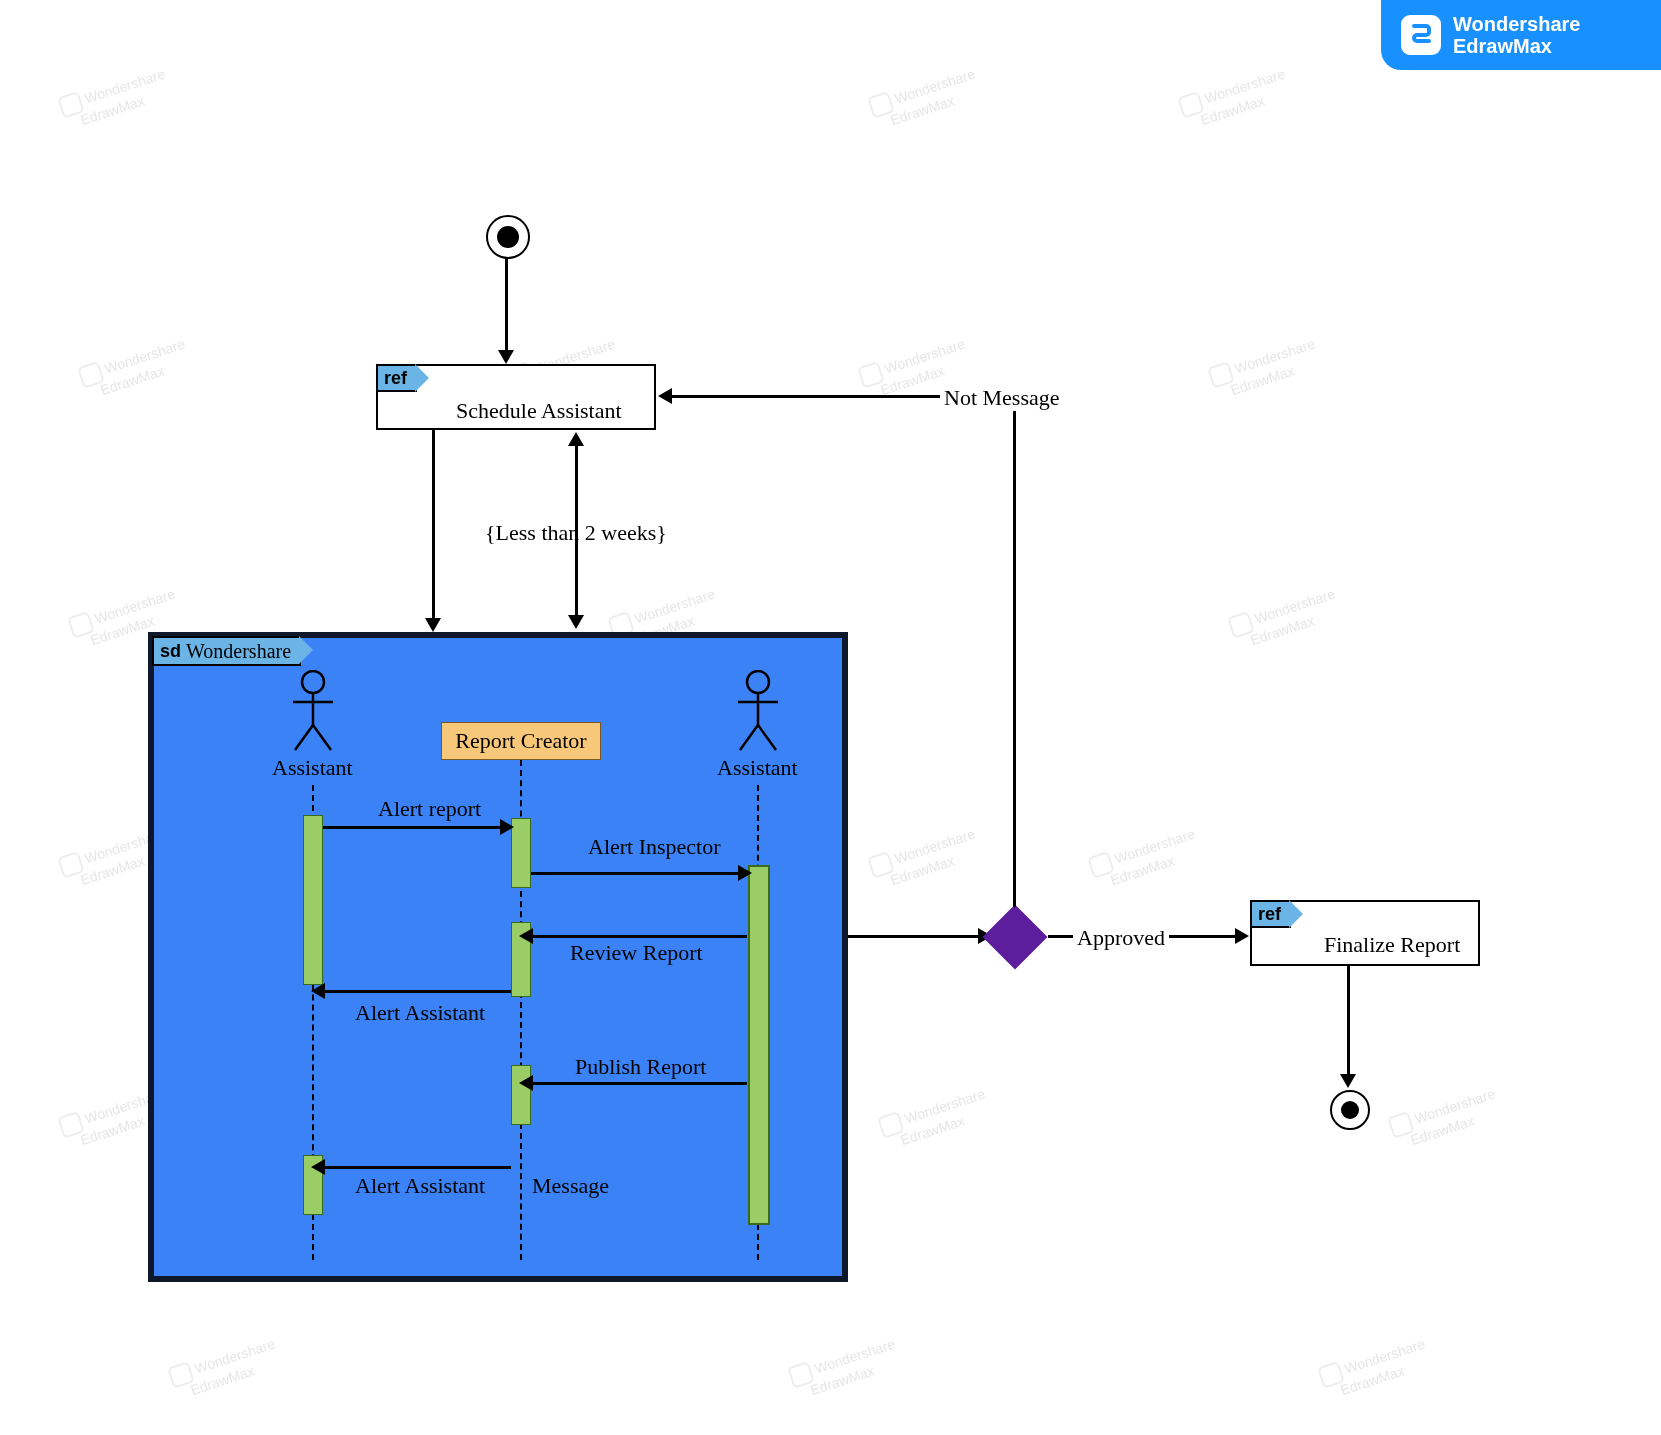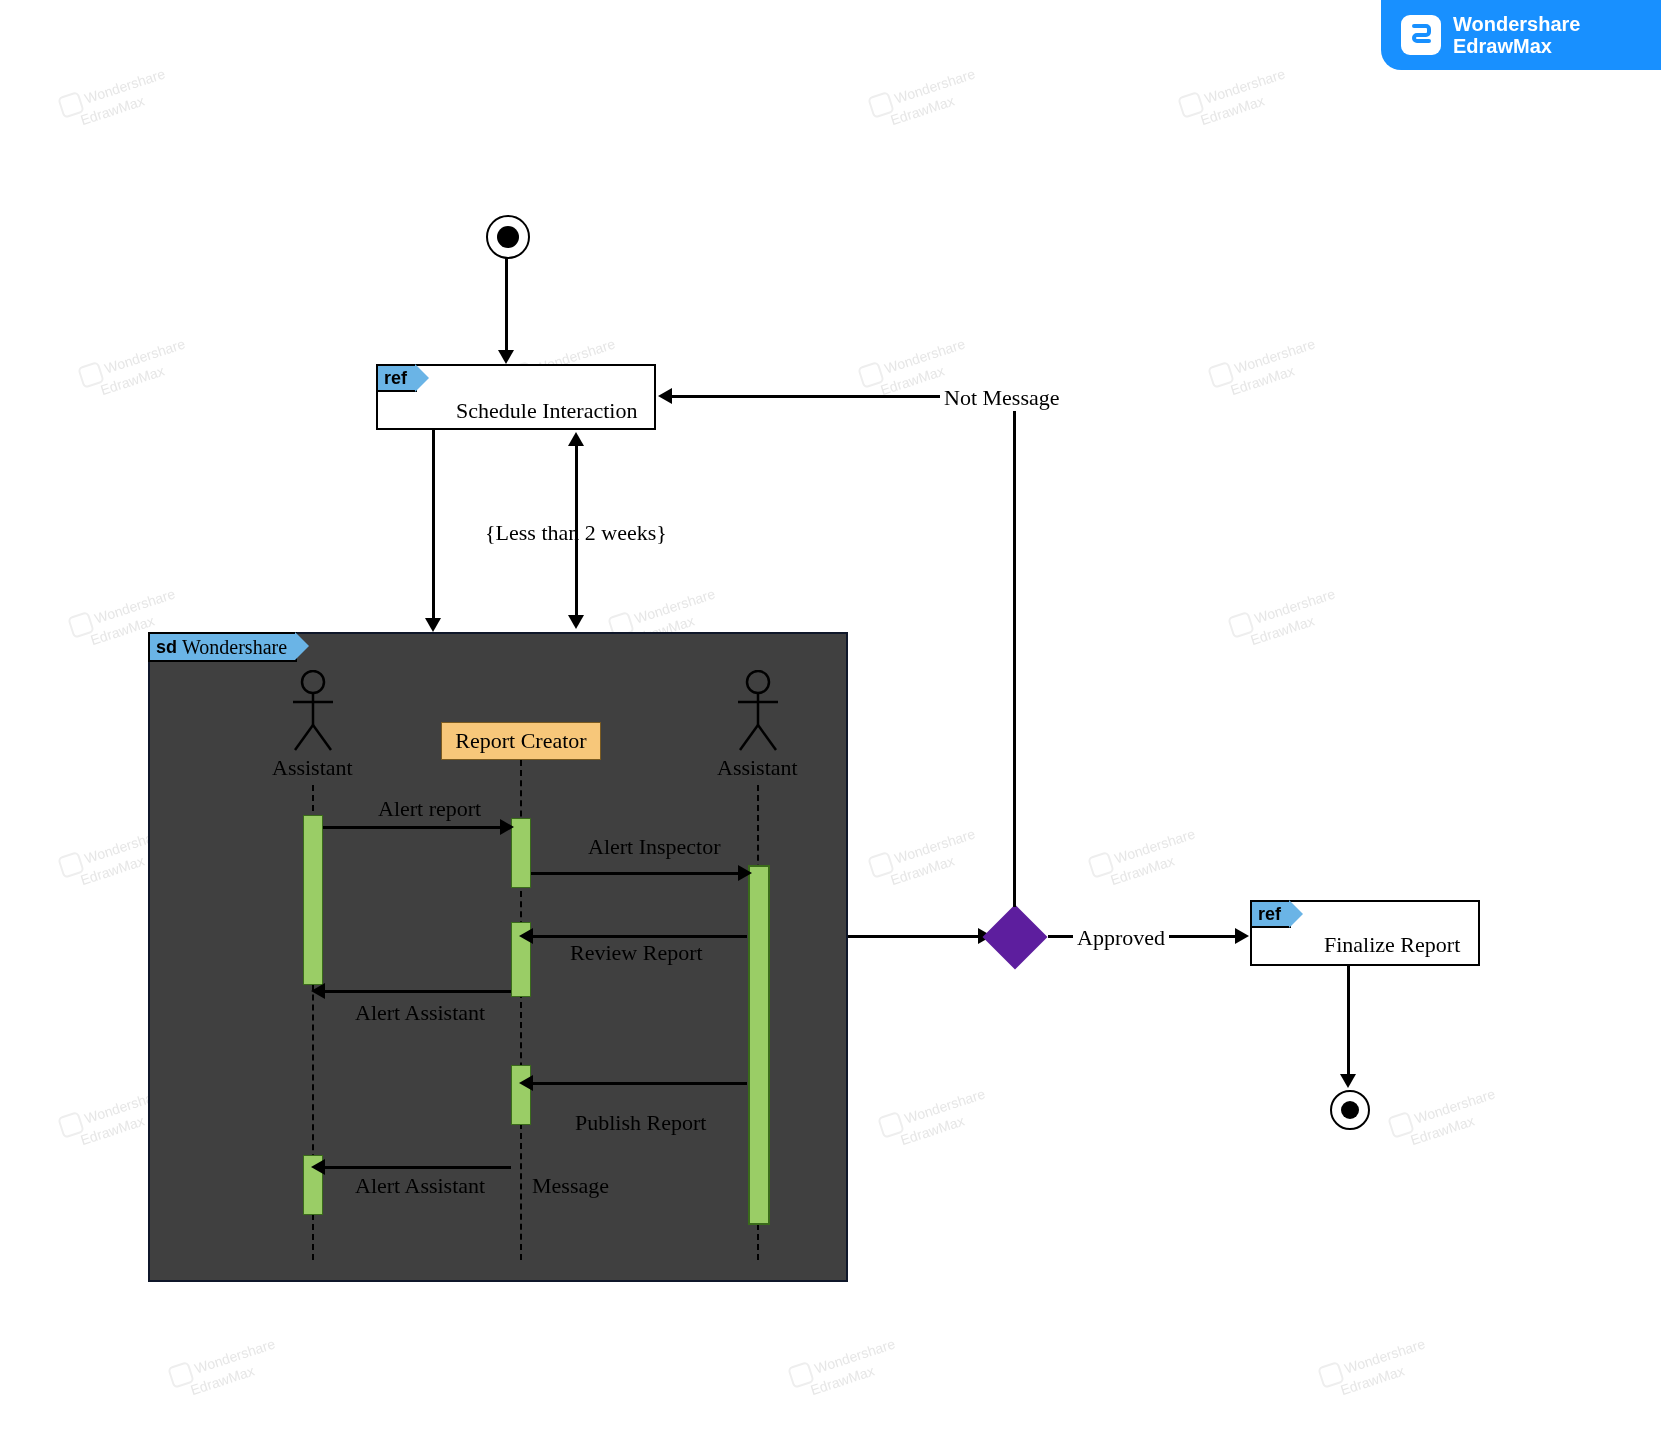--- a/index.html
+++ b/index.html
@@ -7,21 +7,21 @@
   .title{position:absolute;left:130px;top:60px;width:730px;text-align:center;font-size:42px;font-weight:bold;line-height:1.25}
   .brand{position:absolute;top:0;right:0;width:280px;height:70px;background:#1890ff;border-bottom-left-radius:20px;display:flex;align-items:center;gap:12px;padding-left:20px;box-sizing:border-box}
   .brand .icon{width:40px;height:40px;border-radius:9px;background:#fff;display:flex;align-items:center;justify-content:center}
   .brand .icon svg{display:block}
   .brand .txt{color:#fff;font-family:Arial,sans-serif;font-size:20px;font-weight:bold;line-height:1.1}
   .box{position:absolute;background:#fff;border:2px solid #000;box-sizing:border-box}
   .ref-tab{position:absolute;top:-2px;left:-2px;background:#6ab4e6;border:2px solid #000;height:28px;display:flex;align-items:center;padding:0 8px 0 6px;font-family:Arial,sans-serif;font-size:18px;font-weight:bold;box-sizing:border-box}
   .ref-tab:after{content:"";position:absolute;right:-14px;top:-2px;width:0;height:0;border-top:14px solid transparent;border-bottom:14px solid transparent;border-left:14px solid #6ab4e6}
   .ref-tab:before{content:"";position:absolute;right:-17px;top:-2px;width:0;height:0;border-top:14px solid transparent;border-bottom:14px solid transparent;border-left:14px solid #000;z-index:-1}
   .lbl{position:absolute;font-family:"Times New Roman",serif;font-size:22px}
-  .sd-frame{position:absolute;border:2px solid #0f172a;background:#404040;box-sizing:border-box}
+  .sd-frame{position:absolute;border:6px solid #0f172a;background:#3b82f6;box-sizing:border-box}
   .lifeline{position:absolute;border-left:2.5px dashed #000}
   .activation{position:absolute;background:#9acd66;border:1px solid #3a6b1a;box-sizing:border-box}
   .activation.big{border-width:2px}
   .msg-arrow{position:absolute;height:2.5px;background:#000}
   .arrowhead{position:absolute;width:0;height:0}
   .arrowhead.right{border-top:8px solid transparent;border-bottom:8px solid transparent;border-left:14px solid #000}
   .arrowhead.left{border-top:8px solid transparent;border-bottom:8px solid transparent;border-right:14px solid #000}
   .arrowhead.down{border-left:8px solid transparent;border-right:8px solid transparent;border-top:14px solid #000}
   .arrowhead.up{border-left:8px solid transparent;border-right:8px solid transparent;border-bottom:14px solid #000}
   .vline{position:absolute;width:2.5px;background:#000}
@@ -77,21 +77,21 @@
   <div class="startnode" style="left:486px;top:215px">
       <div class="inner"></div>
     </div>
   <div class="vline" style="left:505px;top:257px;height:95px"></div>
   <div class="arrowhead down" style="left:498px;top:350px"></div>
 
   <div class="box" style="left:376px;top:364px;width:280px;height:66px">
     <div class="ref-tab">
         <span>ref</span>
       </div>
-    <div class="lbl" style="left:78px;top:32px">Schedule Interaction</div>
+    <div class="lbl" style="left:78px;top:32px">Schedule Assistant</div>
   </div>
 
   <div class="vline" style="left:432px;top:430px;height:190px"></div>
   <div class="arrowhead down" style="left:425px;top:618px"></div>
 
   <div class="vline" style="left:575px;top:445px;height:172px"></div>
   <div class="arrowhead up" style="left:568px;top:432px"></div>
   <div class="arrowhead down" style="left:568px;top:615px"></div>
   <div class="lbl" style="left:485px;top:520px">{Less than 2 weeks}</div>
 
@@ -150,21 +150,21 @@
   <div class="msg-arrow" style="left:531px;top:935px;width:216px"></div>
   <div class="arrowhead left" style="left:519px;top:928px"></div>
   <div class="lbl" style="left:570px;top:940px">Review Report</div>
 
   <div class="msg-arrow" style="left:323px;top:990px;width:188px"></div>
   <div class="arrowhead left" style="left:311px;top:983px"></div>
   <div class="lbl" style="left:355px;top:1000px">Alert Assistant</div>
 
   <div class="msg-arrow" style="left:531px;top:1082px;width:216px"></div>
   <div class="arrowhead left" style="left:519px;top:1075px"></div>
-  <div class="lbl" style="left:575px;top:1110px">Publish Report</div>
+  <div class="lbl" style="left:575px;top:1054px">Publish Report</div>
 
   <div class="msg-arrow" style="left:323px;top:1166px;width:188px"></div>
   <div class="arrowhead left" style="left:311px;top:1159px"></div>
   <div class="lbl" style="left:355px;top:1173px">Alert Assistant</div>
   <div class="lbl" style="left:532px;top:1173px">Message</div>
 
   <div class="msg-arrow" style="left:848px;top:935px;width:132px"></div>
   <div class="arrowhead right" style="left:978px;top:928px"></div>
 
   <div class="diamond" style="left:992px;top:914px"></div>

